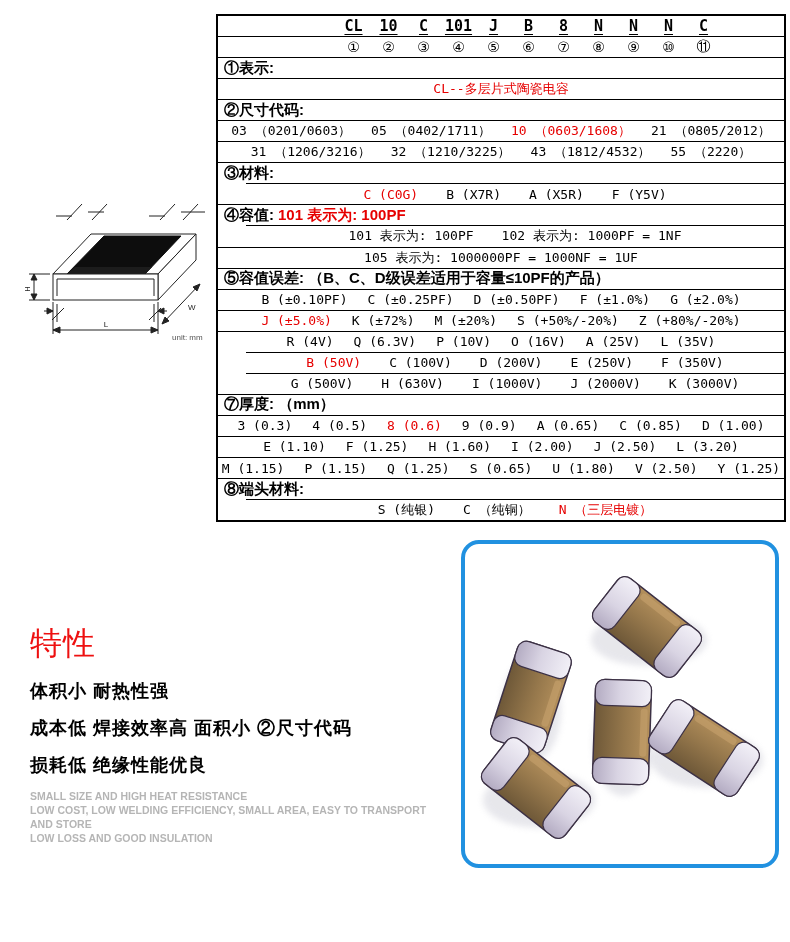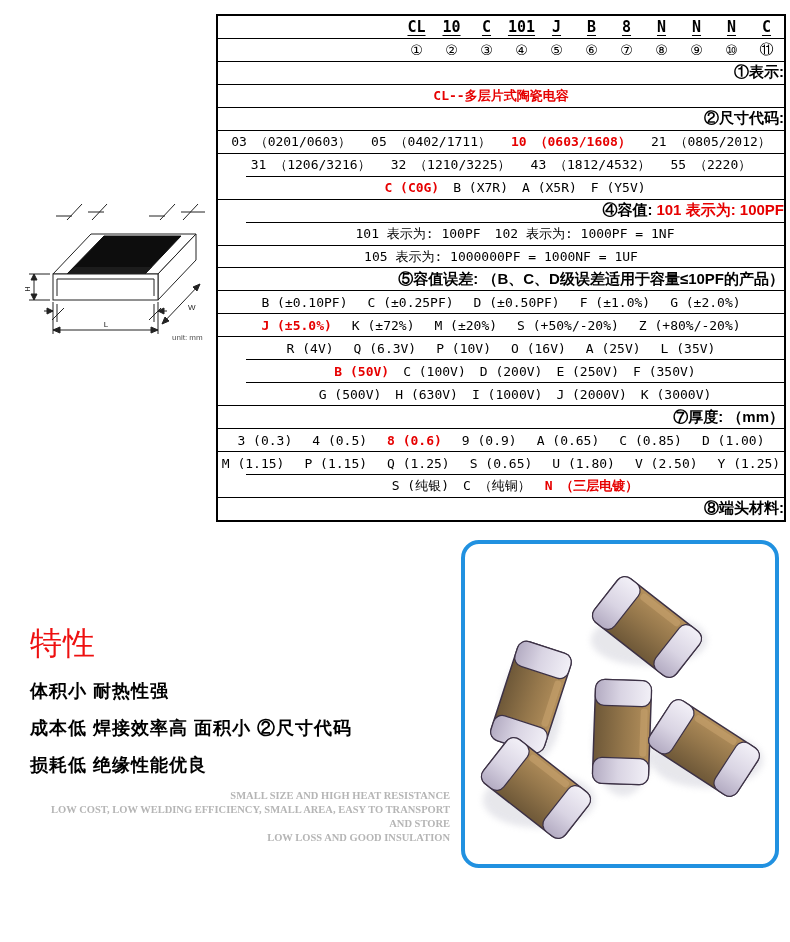--- a/index.html
+++ b/index.html
@@ -6,41 +6,41 @@
   body{width:790px;height:942px;position:relative;background:#ffffff;overflow:hidden;
        font-family:"Liberation Sans",sans-serif;}
 
   
   .spec-table{position:absolute;left:216px;top:14px;width:570px;height:508px;
               border:2px solid #000;background:#fff;display:flex;flex-direction:column;
               box-sizing:border-box;}
   .trow{flex:1;display:flex;align-items:center;border-top:1px solid #000;min-height:0;
         white-space:nowrap;}
   .trow:first-child{border-top:none;}
-  .trow.codes,.trow.indices{padding-left:118px;justify-content:flex-end;}
+  .trow.codes,.trow.indices{padding-left:118px;}
   .trow.codes .seg{min-width:35px;text-align:center;
         font:bold 15px "DejaVu Sans Mono",monospace;
         text-decoration:underline;text-underline-offset:3px;}
   .trow.indices .seg{min-width:35px;text-align:center;font:14px "DejaVu Sans",sans-serif;}
-  .trow.label{padding-left:22px;font:bold 15px "Liberation Sans",sans-serif;gap:4px;justify-content:flex-end;}
+  .trow.label{padding-left:6px;font:bold 15px "Liberation Sans",sans-serif;gap:4px;}
   .trow.center{justify-content:center;gap:20px;font:13px "DejaVu Sans Mono",monospace;}
-  .trow.center.wide{gap:14px;margin-left:28px;}
-  .seg.red{color:#e60000;font-weight:bold;}
+  .trow.center.wide{gap:28px;margin-left:28px;}
+  .seg.red{color:#e60000;}
   .trow.label .seg.red{color:#e60000;}
 
   
   .dim-drawing{position:absolute;left:20px;top:190px;width:195px;height:160px;}
 
   
   .features{position:absolute;left:30px;top:622px;width:420px;}
   .features-title{font-size:32px;font-weight:normal;color:#ee1010;letter-spacing:1px;}
   .features-line{font-size:18px;font-weight:bold;color:#000000;margin-top:13px;letter-spacing:1px;}
   .features-en{margin-top:12px;}
   .features-en-line{font-size:10.5px;color:#b5b5b5;font-weight:bold;line-height:14px;
-                    font-family:Liberation Serif, serif;text-align:right;}
+                    font-family:Liberation Sans, sans-serif;}
 
   
   .photo-box{position:absolute;left:461px;top:540px;width:318px;height:328px;
              border:4px solid #2191e0;border-radius:18px;background:#fff;
              box-sizing:border-box;overflow:hidden;}
 </style>
 </head>
 <body>
 
 <div class="spec-table">
@@ -84,20 +84,23 @@
       <span class="seg">05 （0402/1711）</span>
       <span class="seg red">10 （0603/1608）</span>
       <span class="seg">21 （0805/2012）</span>
     </div>
     <div class="trow center">
       <span class="seg">31 （1206/3216）</span>
       <span class="seg">32 （1210/3225）</span>
       <span class="seg">43 （1812/4532）</span>
       <span class="seg">55 （2220）</span>
     </div>
+    <div class="trow label">
+      <span class="seg">③材料:</span>
+    </div>
     <div class="trow center wide">
       <span class="seg red">C (C0G)</span>
       <span class="seg">B (X7R)</span>
       <span class="seg">A (X5R)</span>
       <span class="seg">F (Y5V)</span>
     </div>
     <div class="trow label">
       <span class="seg">④容值:</span>
       <span class="seg red">101 表示为: 100PF</span>
     </div>
@@ -153,35 +156,43 @@
     <div class="trow center">
       <span class="seg">3 (0.3)</span>
       <span class="seg">4 (0.5)</span>
       <span class="seg red">8 (0.6)</span>
       <span class="seg">9 (0.9)</span>
       <span class="seg">A (0.65)</span>
       <span class="seg">C (0.85)</span>
       <span class="seg">D (1.00)</span>
     </div>
     <div class="trow center">
+      <span class="seg">E (1.10)</span>
+      <span class="seg">F (1.25)</span>
+      <span class="seg">H (1.60)</span>
+      <span class="seg">I (2.00)</span>
+      <span class="seg">J (2.50)</span>
+      <span class="seg">L (3.20)</span>
+    </div>
+    <div class="trow center">
       <span class="seg">M (1.15)</span>
       <span class="seg">P (1.15)</span>
       <span class="seg">Q (1.25)</span>
       <span class="seg">S (0.65)</span>
       <span class="seg">U (1.80)</span>
       <span class="seg">V (2.50)</span>
       <span class="seg">Y (1.25)</span>
     </div>
+    <div class="trow label">
+      <span class="seg">⑧端头材料:</span>
+    </div>
     <div class="trow center wide">
       <span class="seg">S (纯银)</span>
       <span class="seg">C （纯铜）</span>
       <span class="seg red">N （三层电镀）</span>
-    </div>
-    <div class="trow label">
-      <span class="seg">⑧端头材料:</span>
     </div>
   </div>
 
 <svg class="dim-drawing" viewBox="0 0 195 160" xmlns="http://www.w3.org/2000/svg">
   <g stroke="#222" stroke-width="1" fill="none">
 
     <polygon points="33,84 138,84 176,44 71,44" fill="#ffffff"></polygon>
 
     <polygon points="47,84 125,84 161,46 84,46" fill="#0d0d0d" stroke="#0d0d0d"></polygon>
     <polygon points="47,84 125,84 132,77 55,77" fill="#1c1c1c" stroke="none"></polygon>

